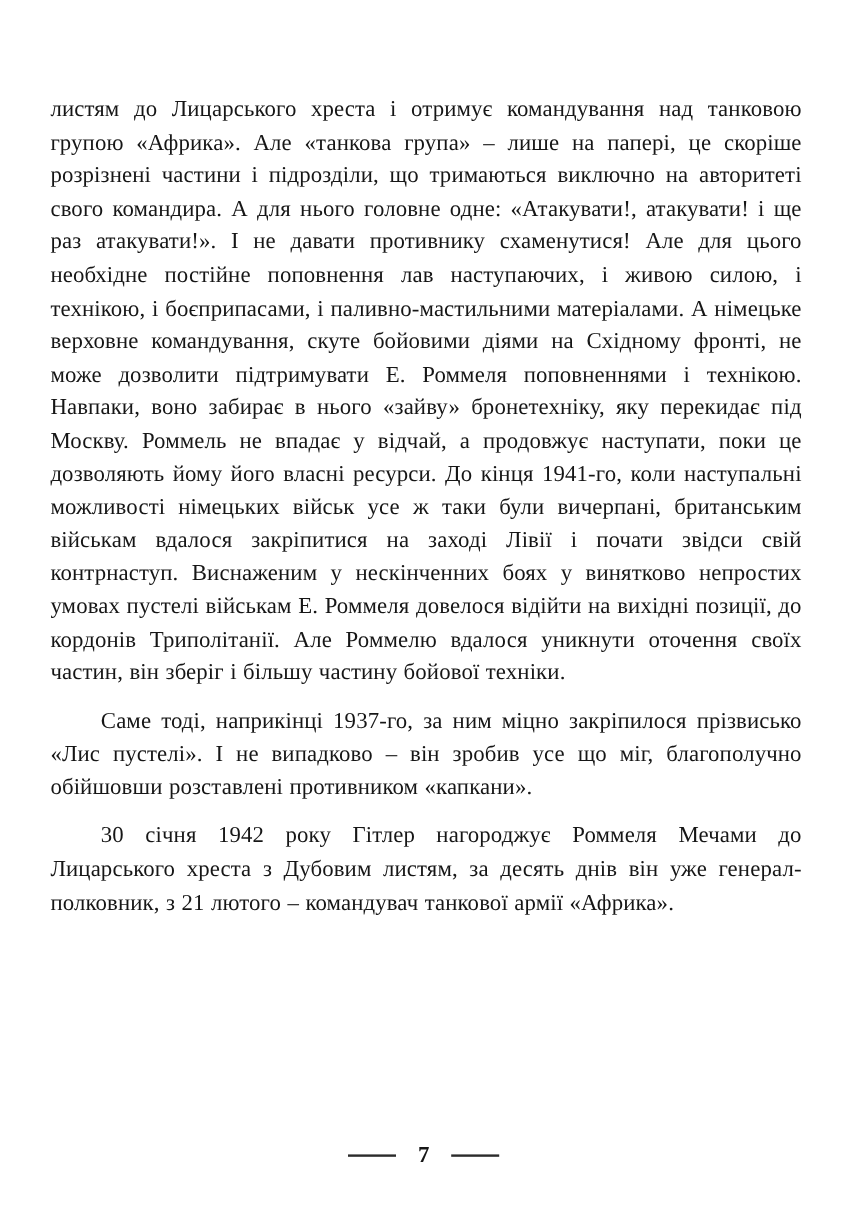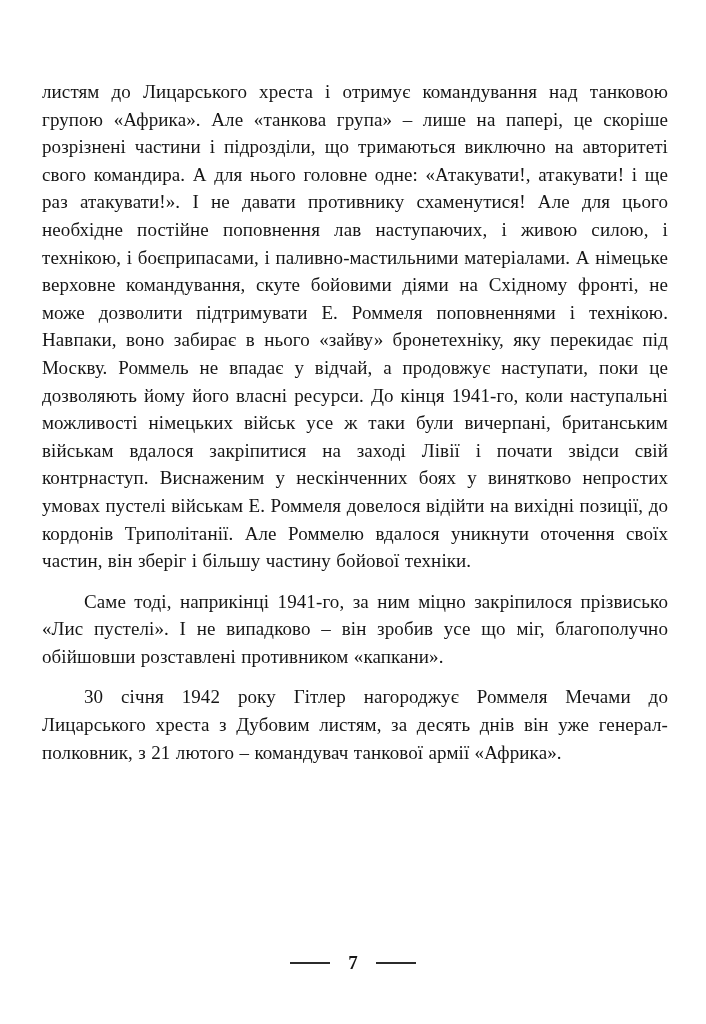--- a/index.html
+++ b/index.html
@@ -55,21 +55,21 @@
     line-height: 1;
   }
 </style>
 </head>
 <body>
 
 <div class="book-page">
 
   <p class="para">листям до Лицарського хреста і отримує командування над танковою групою «Африка». Але «танкова група» – лише на папері, це скоріше розрізнені частини і підрозділи, що тримаються виключно на авторитеті свого командира. А для нього головне одне: «Атакувати!, атакувати! і ще раз атакувати!». І не давати противнику схаменутися! Але для цього необхідне постійне поповнення лав наступаючих, і живою силою, і технікою, і боєприпасами, і паливно-мастильними матеріалами. А німецьке верховне командування, скуте бойовими діями на Східному фронті, не може дозволити підтримувати Е. Роммеля поповненнями і технікою. Навпаки, воно забирає в нього «зайву» бронетехніку, яку перекидає під Москву. Роммель не впадає у відчай, а продовжує наступати, поки це дозволяють йому його власні ресурси. До кінця 1941-го, коли наступальні можливості німецьких військ усе ж таки були вичерпані, британським військам вдалося закріпитися на заході Лівії і почати звідси свій контрнаступ. Виснаженим у нескінченних боях у винятково непростих умовах пустелі військам Е. Роммеля довелося відійти на вихідні позиції, до кордонів Триполітанії. Але Роммелю вдалося уникнути оточення своїх частин, він зберіг і більшу частину бойової техніки.</p>
 
-  <p class="para indent">Саме тоді, наприкінці 1941-го, за ним міцно закріпилося прізвисько «Лис пустелі». І не випадково – він зробив усе що міг, благополучно обійшовши розставлені противником «капкани».</p>
+  <p class="para indent">Саме тоді, наприкінці 1937-го, за ним міцно закріпилося прізвисько «Лис пустелі». І не випадково – він зробив усе що міг, благополучно обійшовши розставлені противником «капкани».</p>
 
   <p class="para indent">30 січня 1942 року Гітлер нагороджує Роммеля Мечами до Лицарського хреста з Дубовим листям, за десять днів він уже генерал-полковник, з 21 лютого – командувач танкової армії «Африка».</p>
 
   <div class="page-footer">
     <span class="footer-rule"></span>
     <span class="page-number">7</span>
     <span class="footer-rule"></span>
   </div>
 
 </div>

